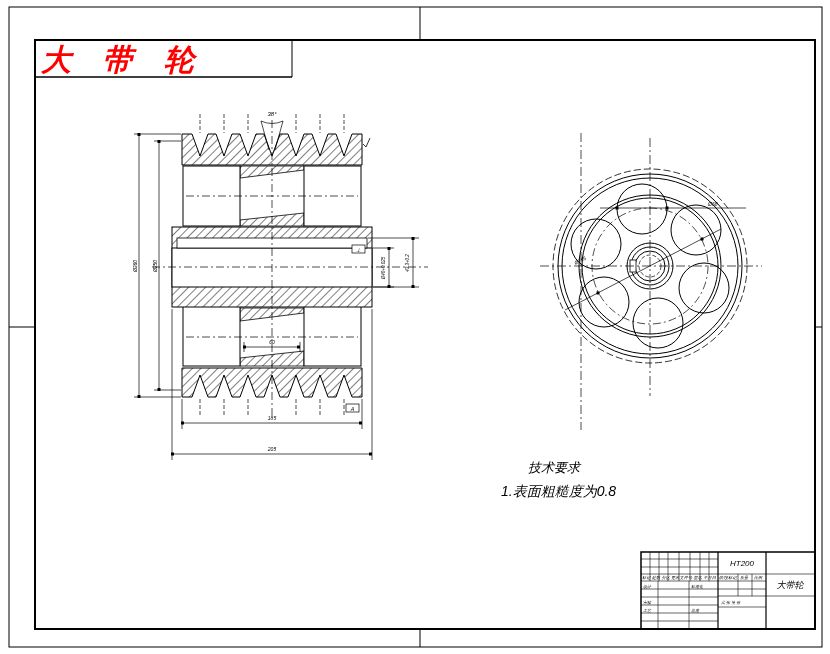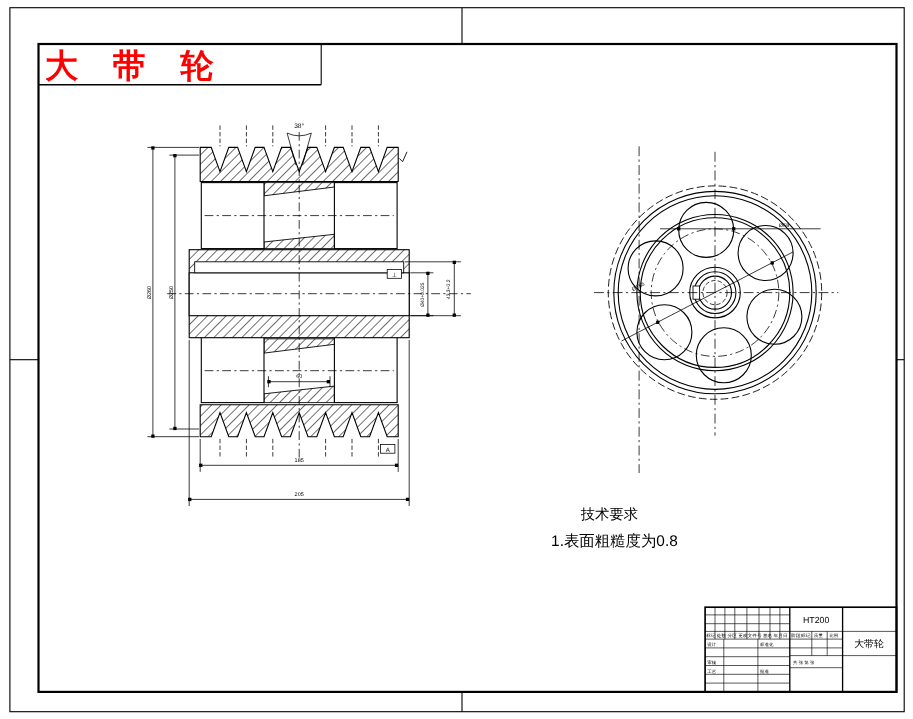--- a/index.html
+++ b/index.html
@@ -1,17 +1,17 @@
 <!DOCTYPE html>
 <html><head>
 <meta charset="utf-8">
 <style>
   html,body{margin:0;padding:0;background:#ffffff;}
   .page{position:relative;width:830px;height:654px;background:#fff;overflow:hidden;
-        font-family:"Liberation Sans",sans-serif;}
+        font-family:"Liberation Sans",sans-serif;font-style:italic;}
   svg text{font-family:"Liberation Sans",sans-serif;fill:#000;}
   svg .red-title{font-family:"Liberation Serif",serif;font-weight:bold;fill:#ff0000;letter-spacing:12px;}
   svg .dim{font-size:5px;}
   svg .dim45{font-size:4.5px;}
   svg .tiny{font-size:4px;}
 </style>
 </head>
 <body>
 
 <div class="page">

